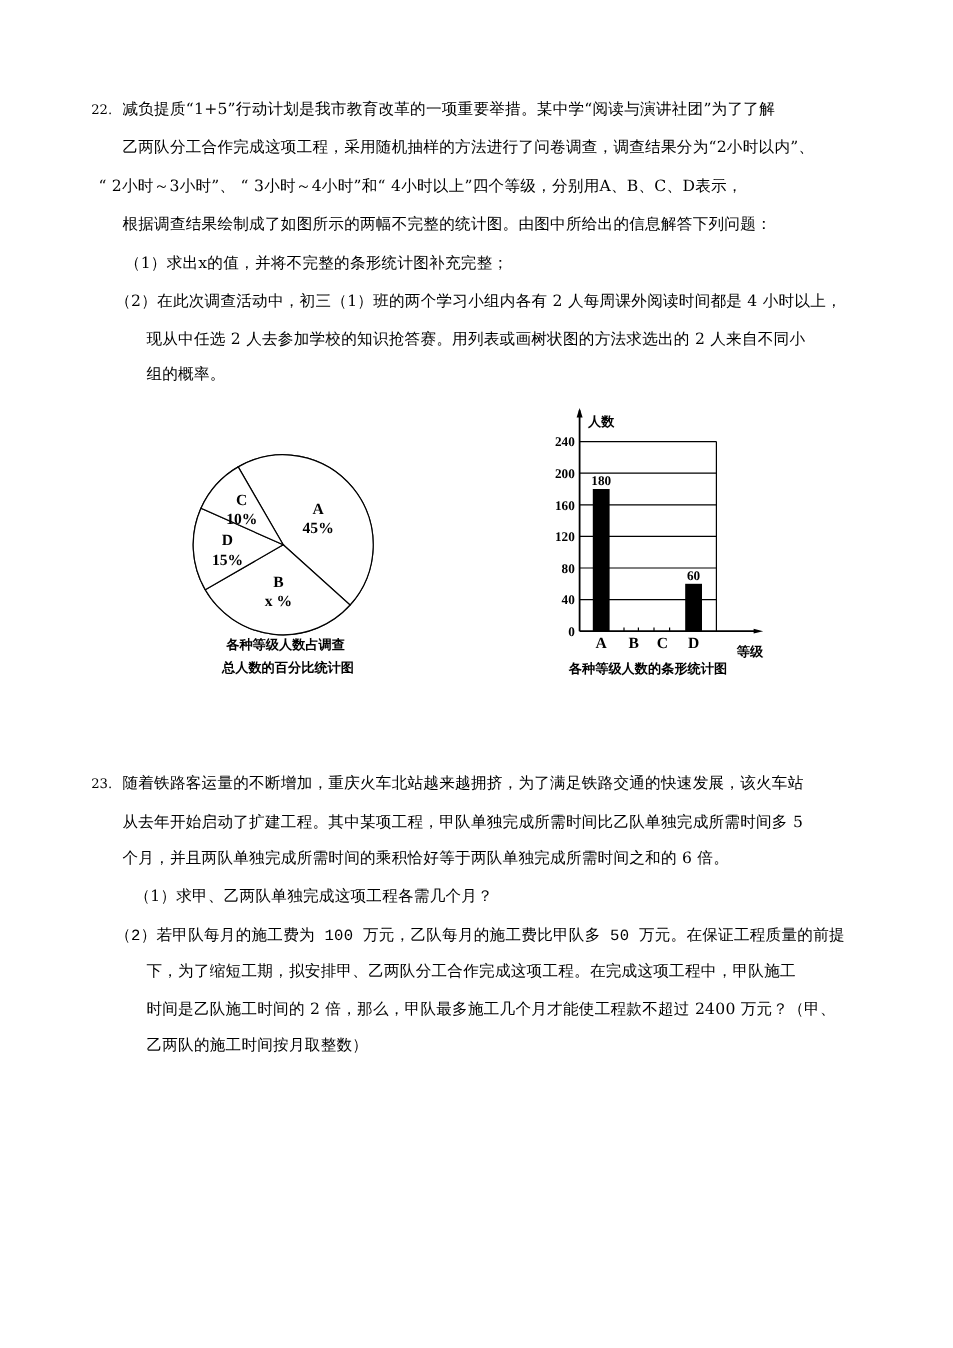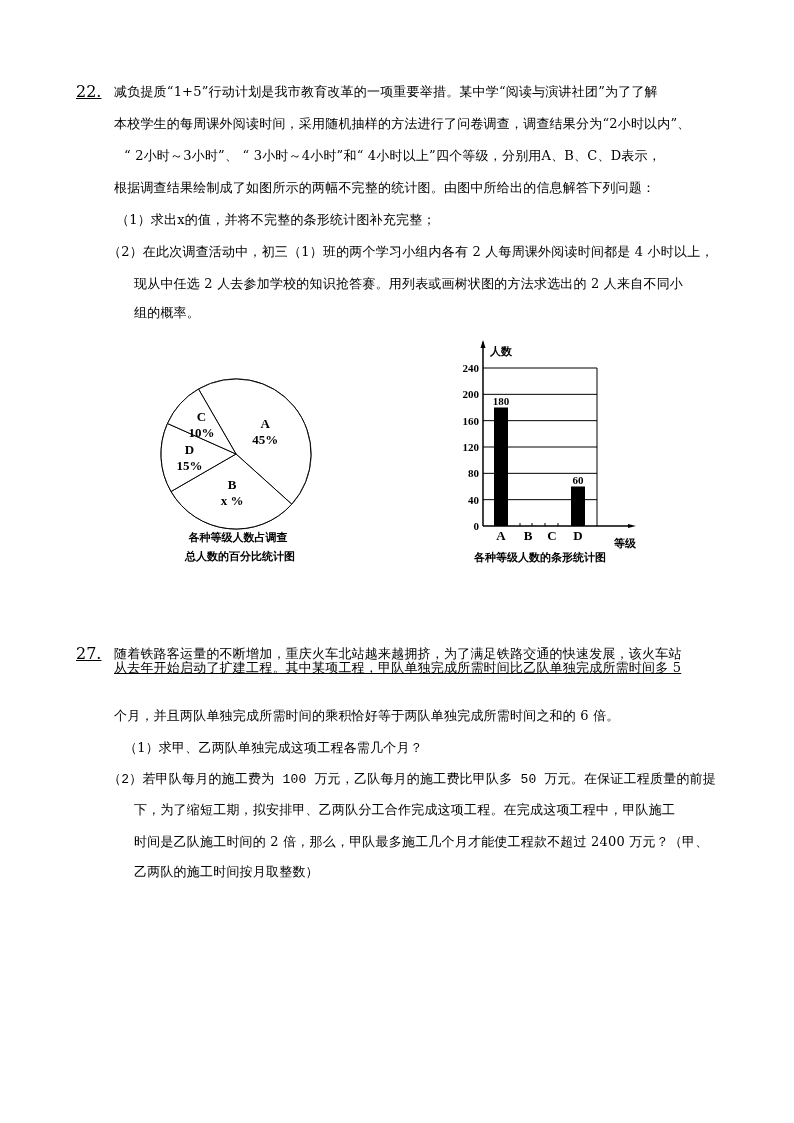--- a/index.html
+++ b/index.html
@@ -1,30 +1,30 @@
 <!DOCTYPE html>
 <html><head>
 <meta charset="utf-8">
 <style>
   html, body { margin: 0; padding: 0; background: #ffffff; }
   body { width: 794px; height: 1123px; position: relative; overflow: hidden;
          font-family: "DejaVu Serif", "Liberation Serif", serif; color: #000; }
-  .line { position: absolute; font-size: 13px; line-height: 16px; white-space: nowrap; letter-spacing: 0.2px; margin-left: 12px; }
-  .num { position: absolute; font-size: 16px; line-height: 16px; text-decoration: underline; }
+  .line { position: absolute; font-size: 13px; line-height: 16px; white-space: nowrap; letter-spacing: 0.2px; }
+  .num { position: absolute; font-size: 11px; line-height: 16px; }
   svg text { font-family: "Liberation Serif", "DejaVu Serif", serif; font-weight: bold; }
   .cap { font-family: "DejaVu Sans", sans-serif; font-weight: bold; font-size: 11px; }
 </style>
 </head>
 <body>
 
 <div>
   <span class="num" style="left:76px;top:84px;">22.</span>
   <div class="line" style="left:102px;top:84px;">减负提质“1+5”行动计划是我市教育改革的一项重要举措。某中学“阅读与演讲社团”为了了解</div>
-  <div class="line" style="left:102px;top:116px;">本校学生的每周课外阅读时间，采用随机抽样的方法进行了问卷调查，调查结果分为“2小时以内”、</div>
-  <div class="line" style="left:112px;top:148px;text-align:center;">“ 2小时～3小时”、 “ 3小时～4小时”和“ 4小时以上”四个等级，分别用A、B、C、D表示，</div>
+  <div class="line" style="left:102px;top:116px;">乙两队分工合作完成这项工程，采用随机抽样的方法进行了问卷调查，调查结果分为“2小时以内”、</div>
+  <div class="line" style="left:82px;top:148px;text-align:center;">“ 2小时～3小时”、 “ 3小时～4小时”和“ 4小时以上”四个等级，分别用A、B、C、D表示，</div>
   <div class="line" style="left:102px;top:180px;">根据调查结果绘制成了如图所示的两幅不完整的统计图。由图中所给出的信息解答下列问题：</div>
   <div class="line" style="left:104px;top:212px;">（1）求出x的值，并将不完整的条形统计图补充完整；</div>
   <div class="line" style="left:96px;top:244px;">（2）在此次调查活动中，初三（1）班的两个学习小组内各有 2 人每周课外阅读时间都是 4 小时以上，</div>
   <div class="line" style="left:122px;top:276px;">现从中任选 2 人去参加学校的知识抢答赛。用列表或画树状图的方法求选出的 2 人来自不同小</div>
   <div class="line" style="left:122px;top:305px;">组的概率。</div>
 </div>
 
 <svg style="position:absolute;left:140px;top:370px;" width="200" height="200" viewBox="140 370 200 200">
   <g id="pie-group">
       <circle cx="236" cy="454" r="75" fill="#fff" stroke="#000" stroke-width="1"></circle>
@@ -81,22 +81,22 @@
       <text x="501" y="404.5" text-anchor="middle" font-size="11">180</text>
       <rect x="571" y="486.5" width="14" height="39.5" fill="#000"></rect>
       <text x="578" y="483.5" text-anchor="middle" font-size="11">60</text>
     </g>
   <text x="490" y="355" font-size="13" class="cap">人数</text>
   <text x="614" y="547" font-size="12" class="cap">等级</text>
   <text class="cap" x="540" y="561" text-anchor="middle">各种等级人数的条形统计图</text>
 </svg>
 
 <div>
-  <span class="num" style="left:76px;top:646px;">27.</span>
+  <span class="num" style="left:76px;top:646px;">23.</span>
   <div class="line" style="left:102px;top:646px;">随着铁路客运量的不断增加，重庆火车北站越来越拥挤，为了满足铁路交通的快速发展，该火车站</div>
-  <div class="line" style="left:102px;top:660px;text-decoration:underline;">从去年开始启动了扩建工程。其中某项工程，甲队单独完成所需时间比乙队单独完成所需时间多 5</div>
+  <div class="line" style="left:102px;top:678px;">从去年开始启动了扩建工程。其中某项工程，甲队单独完成所需时间比乙队单独完成所需时间多 5</div>
   <div class="line" style="left:102px;top:708px;">个月，并且两队单独完成所需时间的乘积恰好等于两队单独完成所需时间之和的 6 倍。</div>
   <div class="line" style="left:112px;top:740px;">（1）求甲、乙两队单独完成这项工程各需几个月？</div>
   <div class="line" style="left:96px;top:772px;font-family:Liberation Mono, monospace;">（2）若甲队每月的施工费为 100 万元，乙队每月的施工费比甲队多 50 万元。在保证工程质量的前提</div>
   <div class="line" style="left:122px;top:802px;">下，为了缩短工期，拟安排甲、乙两队分工合作完成这项工程。在完成这项工程中，甲队施工</div>
   <div class="line" style="left:122px;top:834px;">时间是乙队施工时间的 2 倍，那么，甲队最多施工几个月才能使工程款不超过 2400 万元？（甲、</div>
-  <div class="line" style="left:122px;top:864px;">乙两队的施工时间按月取整数）</div>
+  <div class="line" style="left:122px;top:864px;font-family:Liberation Mono, monospace;">乙两队的施工时间按月取整数）</div>
 </div>
 
 </body></html>

